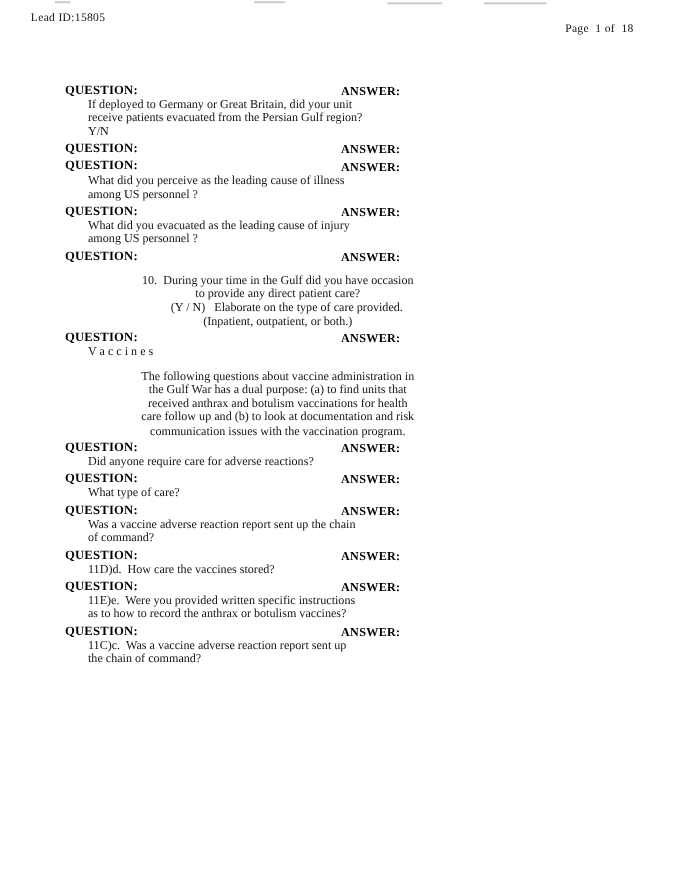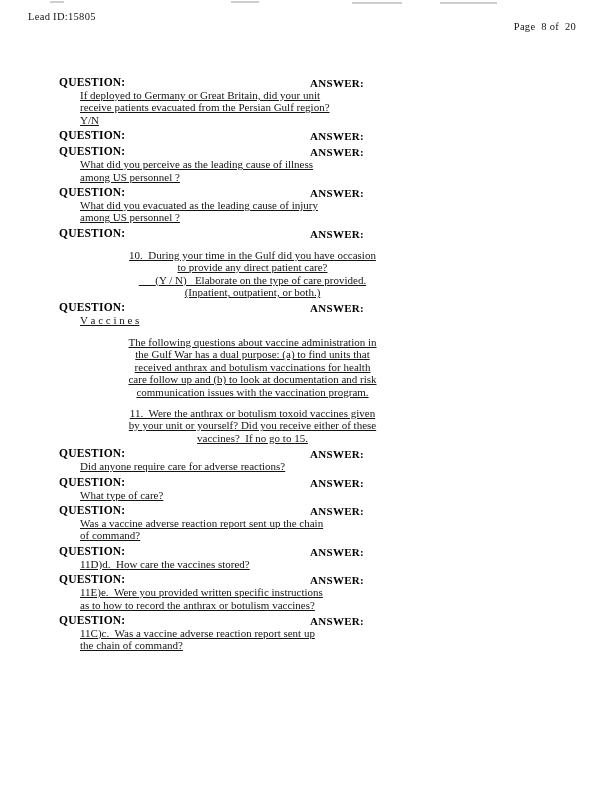--- a/index.html
+++ b/index.html
@@ -32,21 +32,21 @@
     position: absolute;
     background: #b3b3b3;
     opacity: 0.65;
   }
   .content {
     position: absolute;
     top: 76px;
     left: 0;
     width: 612px;
   }
-  .block { position: relative; text-decoration: underline; }
+  .block { position: relative; }
   .qa { margin-top: 3px; }
   .para { margin-top: 9px; margin-bottom: 3px; text-align: center; }
   .content > .block:first-child { margin-top: 0; }
   .qrow {
     position: relative;
     height: 13px;
     line-height: 13px;
   }
   .qlabel {
     position: absolute;
@@ -78,21 +78,21 @@
 <body>
 
 <div class="page">
 
   <div class="artifact" style="left:50px; top:1px; width:14px; height:2px;"></div>
   <div class="artifact" style="left:231px; top:1px; width:28px; height:2px;"></div>
   <div class="artifact" style="left:352px; top:2px; width:50px; height:2px;"></div>
   <div class="artifact" style="left:440px; top:2px; width:57px; height:2px;"></div>
 
   <div class="hdr-left">Lead ID:15805</div>
-  <div class="hdr-right">Page  8 of  20</div>
+  <div class="hdr-right">Page  1 of  18</div>
 
   <div class="content">
 
     <div class="block qa">
       <div class="qrow">
         <span class="qlabel">QUESTION:</span>
         <span class="alabel">ANSWER:</span>
       </div>
       <div class="body">If deployed to Germany or Great Britain, did your unit
 receive patients evacuated from the Persian Gulf region?
@@ -147,25 +147,20 @@
     </div>
 
     <div class="block para">
       <div class="body">The following questions about vaccine administration in
 the Gulf War has a dual purpose: (a) to find units that
 received anthrax and botulism vaccinations for health
 care follow up and (b) to look at documentation and risk
 communication issues with the vaccination program.</div>
     </div>
 
-    <div class="block para">
-      <div class="body">11.  Were the anthrax or botulism toxoid vaccines given
-by your unit or yourself? Did you receive either of these
-vaccines?  If no go to 15.</div>
-    </div>
 
     <div class="block qa">
       <div class="qrow">
         <span class="qlabel">QUESTION:</span>
         <span class="alabel">ANSWER:</span>
       </div>
       <div class="body">Did anyone require care for adverse reactions?</div>
     </div>
 
     <div class="block qa">

